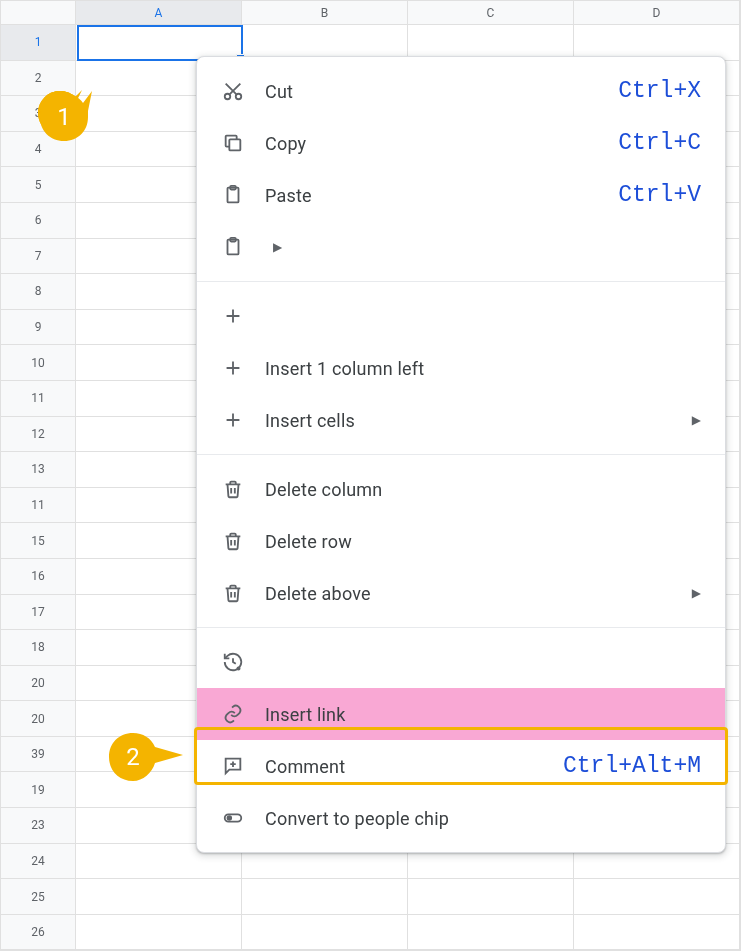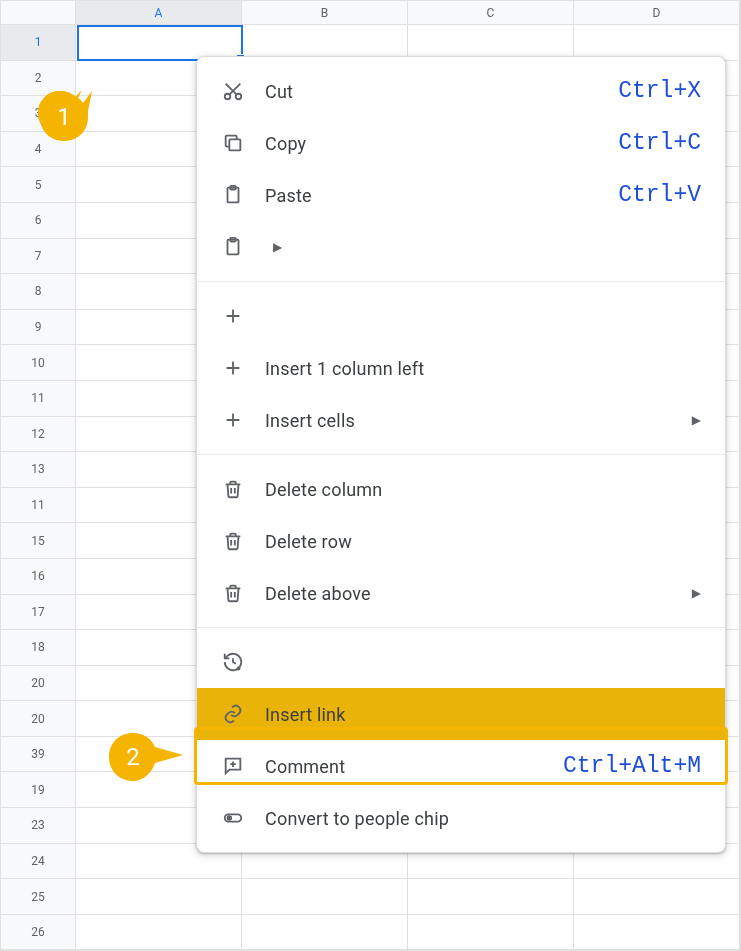--- a/index.html
+++ b/index.html
@@ -28,21 +28,21 @@
   
   .ctx{position:absolute;left:195px;top:55px;width:530px;background:#fff;border:1px solid #dadce0;border-radius:8px;
        box-shadow:0 2px 6px 2px rgba(60,64,67,.15),0 1px 2px rgba(60,64,67,.3);padding:8px 0;}
   .mi{display:flex;align-items:center;height:52px;padding:0 24px;font-size:18px;color:#3c4043;cursor:default;}
   .mi .ic{width:24px;height:24px;margin-right:20px;display:flex;align-items:center;justify-content:center;color:#5f6368;}
   .mi .ic svg{width:22px;height:22px;}
   .mi .lbl{flex:1;letter-spacing:.2px;}
   .mi .sc{color:#1d4ed8;font-size:23px;font-family:Liberation Mono, monospace;}
   .mi .arr{color:#5f6368;font-size:12px;margin-left:8px;}
   .sep{height:1px;background:#e8eaed;margin:8px 0;}
-  .mi.hov{background:#eab308;}
+  .mi.hov{background:#f9a8d4;}
   .hl{position:absolute;border:3px solid #f4b400;border-radius:4px;pointer-events:none;}
   .hl-menu{left:193px;top:726px;width:534px;height:58px;}
 
   
   .callout{position:absolute;width:48px;height:48px;}
   .callout svg{width:48px;height:48px;}
 
   .rows .row:nth-child(odd){}
 </style>
 </head>

